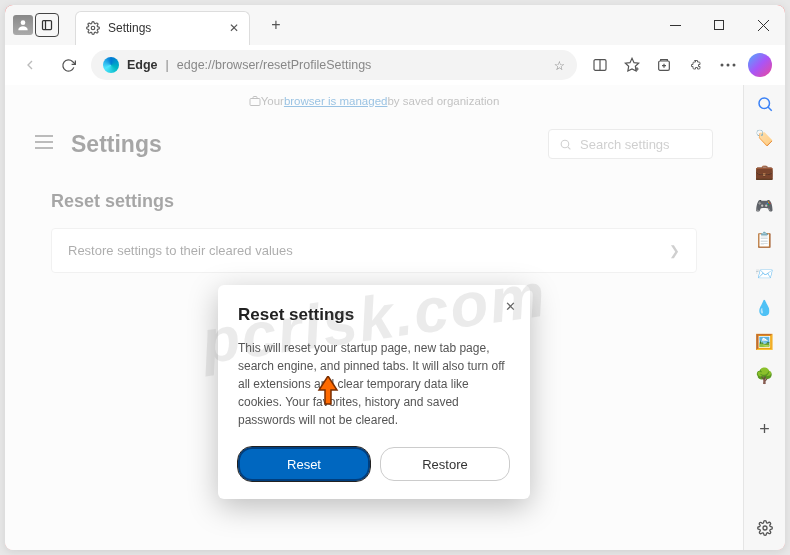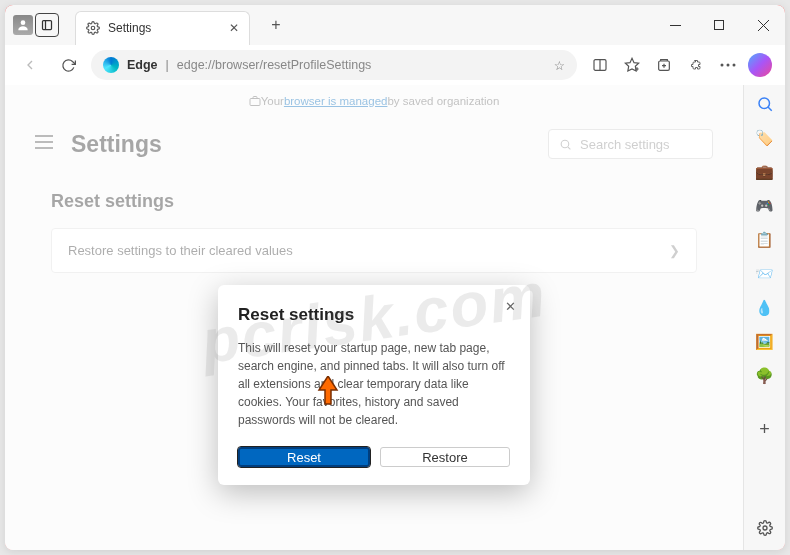--- a/index.html
+++ b/index.html
@@ -45,21 +45,21 @@
 .sb-ico{width:22px;height:22px;display:flex;align-items:center;justify-content:center;font-size:15px}
 .sb-plus{margin-top:20px;color:#555;font-size:18px}
 .sb-gear{margin-top:auto;margin-bottom:10px;color:#555}
 
 .overlay{position:absolute;inset:0;background:rgba(255,255,255,.6);display:flex;align-items:flex-start;justify-content:center;padding-top:200px}
 .modal{width:312px;background:#fff;border-radius:6px;box-shadow:0 8px 30px rgba(0,0,0,.25);padding:20px 20px 18px;position:relative}
 .modal h3{font-size:17px;font-weight:600;color:#222;margin-bottom:14px}
 .modal .close{position:absolute;top:14px;right:14px;color:#666;cursor:pointer;font-size:13px}
 .modal p{font-size:12px;line-height:1.5;color:#555;margin-bottom:18px}
 .modal-btns{display:flex;gap:10px}
-.btn{flex:1;height:20px;border-radius:3px;font-size:13px;display:flex;align-items:center;justify-content:center;cursor:pointer}
+.btn{flex:1;height:34px;border-radius:14px;font-size:13px;display:flex;align-items:center;justify-content:center;cursor:pointer}
 .btn-primary{background:#0067c0;color:#fff;border:2px solid #003e7e;outline:1px solid #222}
 .btn-secondary{background:#fff;border:1px solid #ccc;color:#333}
 .cursor-arrow{position:absolute;top:376px;left:315px;z-index:99;pointer-events:none}
 
 .wm{position:absolute;top:50%;left:50%;transform:translate(-50%,-50%) rotate(-8deg);font-size:62px;font-weight:700;color:rgba(120,120,120,.15);letter-spacing:2px;white-space:nowrap;pointer-events:none;z-index:2;font-style:italic}
 </style>
 </head>
 <body>
 
 <div class="window">

